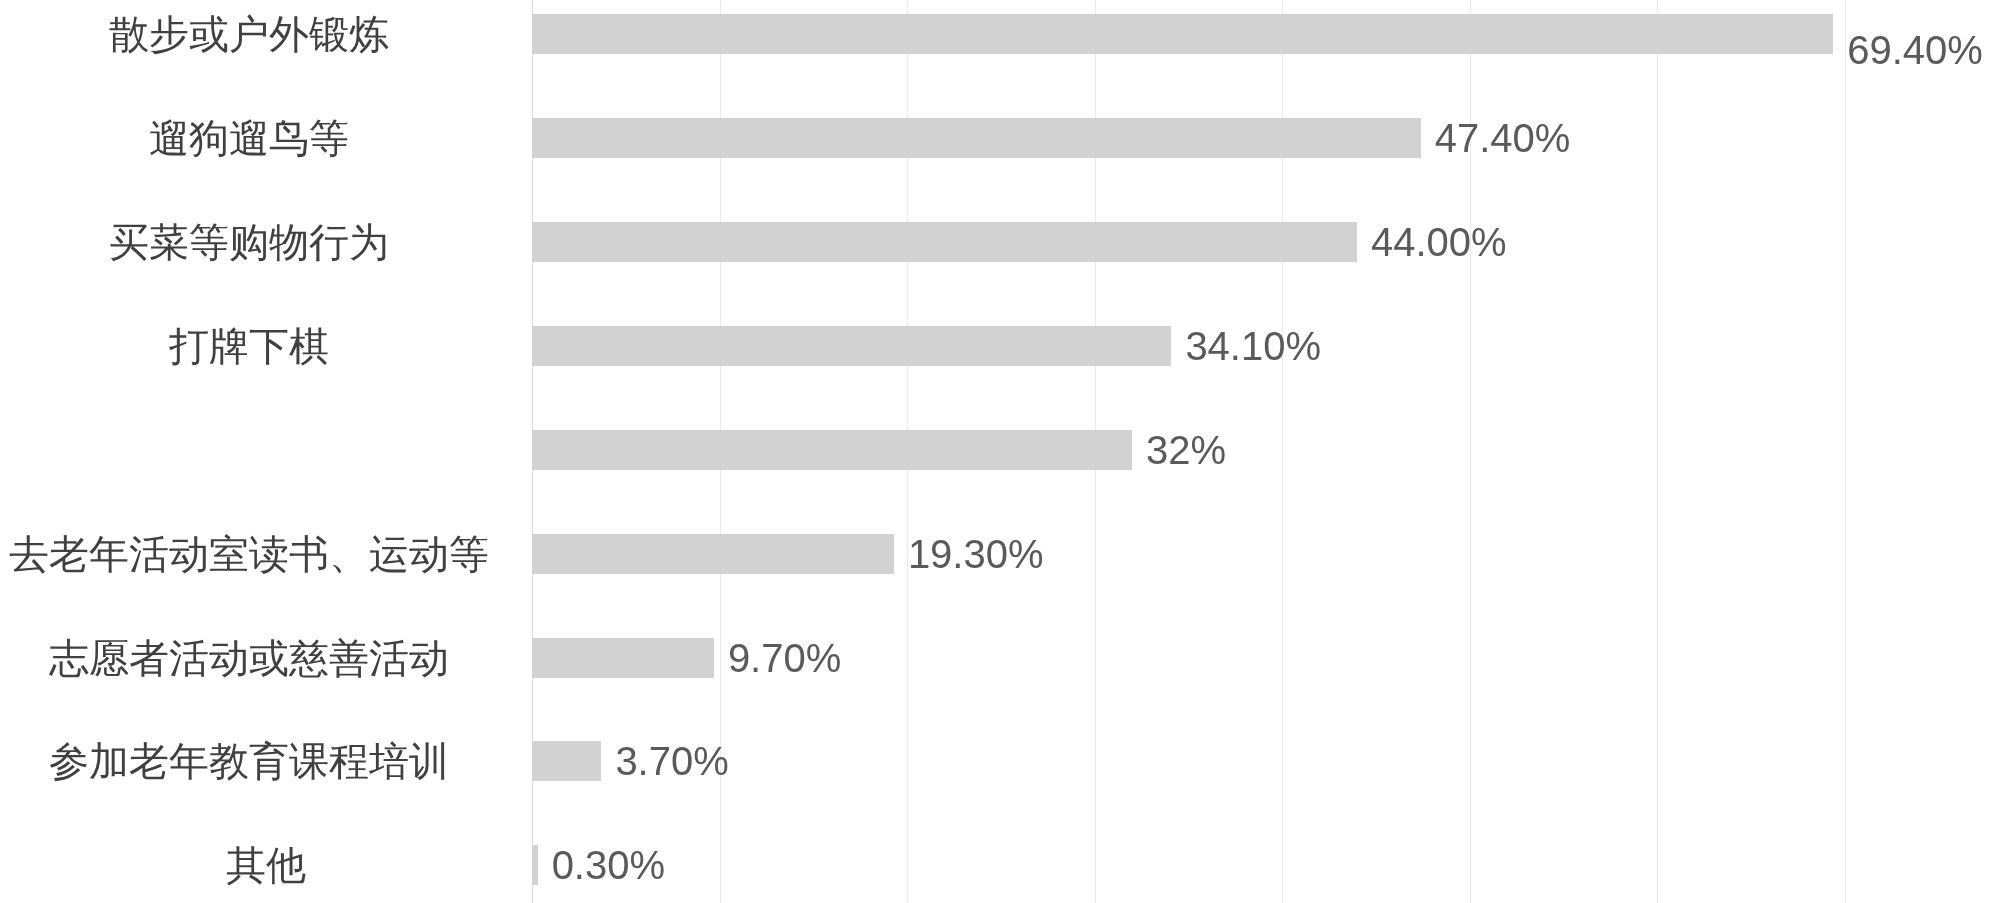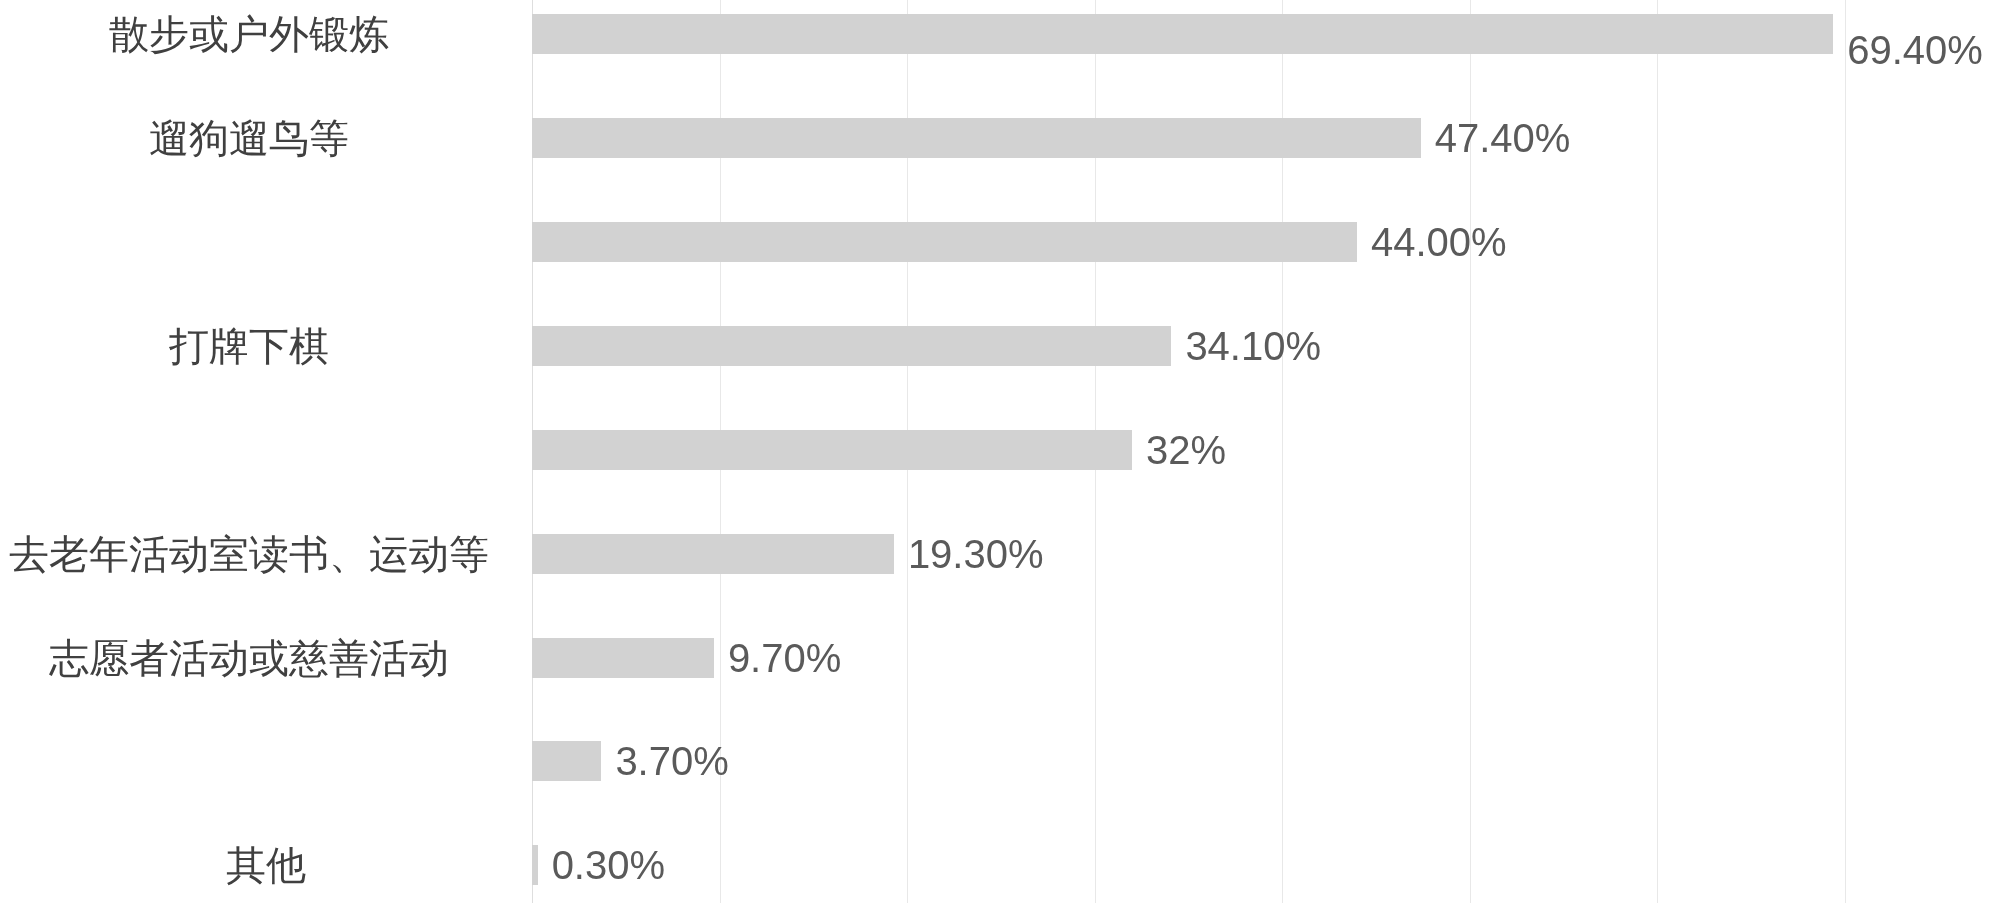--- a/index.html
+++ b/index.html
@@ -87,20 +87,21 @@
         <div class="cat-label" style="top: 32px;">散步或户外锻炼</div>
         <div class="bar" style="top: 32px; width: 1301.25px;"></div>
         <div class="val-label" style="left: 1847.25px; top: 32px; margin-top: 16px;">69.40%</div>
       </div>
       <div class="bar-row" style="top: 85.9px;">
         <div class="cat-label" style="top: 32px;">遛狗遛鸟等</div>
         <div class="bar" style="top: 32px; width: 888.75px;"></div>
         <div class="val-label" style="left: 1434.75px; top: 32px;">47.40%</div>
       </div>
       <div class="bar-row" style="top: 189.8px;">
+        <div class="cat-label" style="top: 32px;">买菜等购物行为</div>
         <div class="bar" style="top: 32px; width: 825px;"></div>
         <div class="val-label" style="left: 1371px; top: 32px;">44.00%</div>
       </div>
       <div class="bar-row" style="top: 293.7px;">
         <div class="cat-label" style="top: 32px;">打牌下棋</div>
         <div class="bar" style="top: 32px; width: 639.375px;"></div>
         <div class="val-label" style="left: 1185.38px; top: 32px;">34.10%</div>
       </div>
       <div class="bar-row" style="top: 397.6px;">
         <div class="bar" style="top: 32px; width: 600px;"></div>
@@ -110,20 +111,21 @@
         <div class="cat-label" style="top: 32px;">去老年活动室读书、运动等</div>
         <div class="bar" style="top: 32px; width: 361.875px;"></div>
         <div class="val-label" style="left: 907.875px; top: 32px;">19.30%</div>
       </div>
       <div class="bar-row" style="top: 606px;">
         <div class="cat-label" style="top: 32px;">志愿者活动或慈善活动</div>
         <div class="bar" style="top: 32px; width: 181.875px;"></div>
         <div class="val-label" style="left: 727.875px; top: 32px;">9.70%</div>
       </div>
       <div class="bar-row" style="top: 709.3px;">
+        <div class="cat-label" style="top: 32px;">参加老年教育课程培训</div>
         <div class="bar" style="top: 32px; width: 69.375px;"></div>
         <div class="val-label" style="left: 615.375px; top: 32px;">3.70%</div>
       </div>
       <div class="bar-row" style="top: 813.2px;">
         <div class="cat-label" style="top: 32px; padding-left: 17px;">其他</div>
         <div class="bar" style="top: 32px; width: 5.625px;"></div>
         <div class="val-label" style="left: 551.625px; top: 32px;">0.30%</div>
       </div>
     </div>
 

